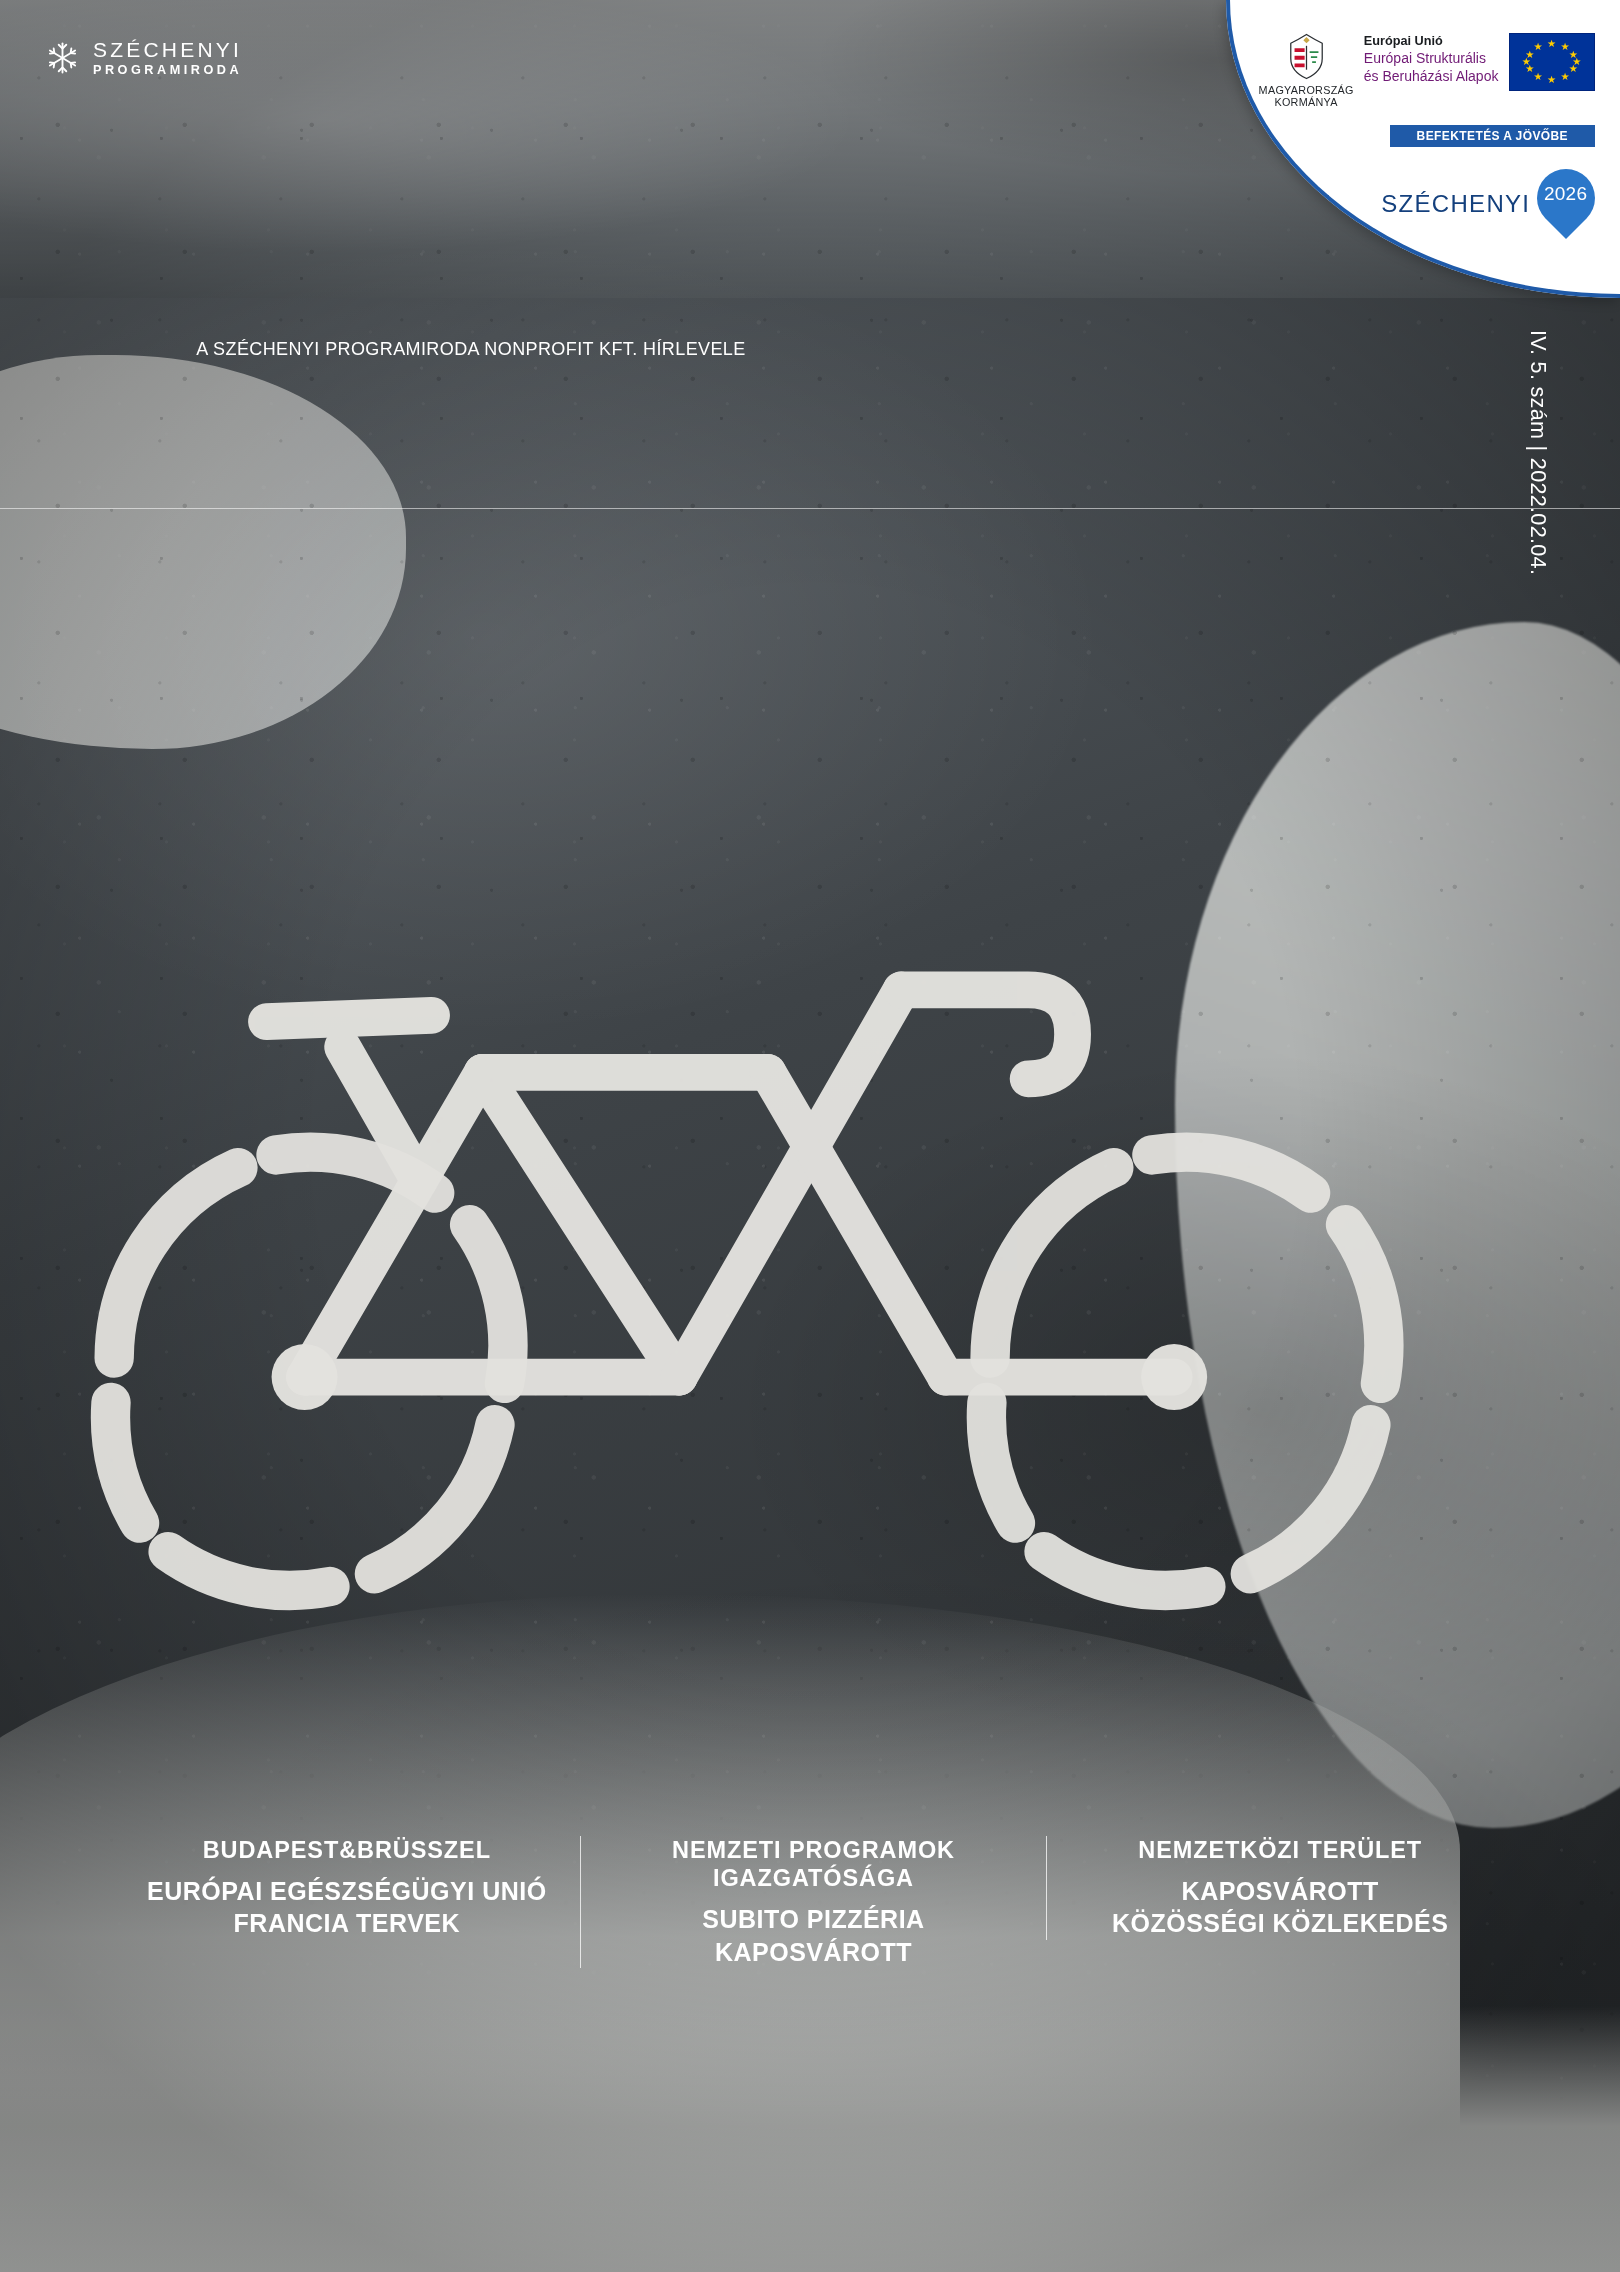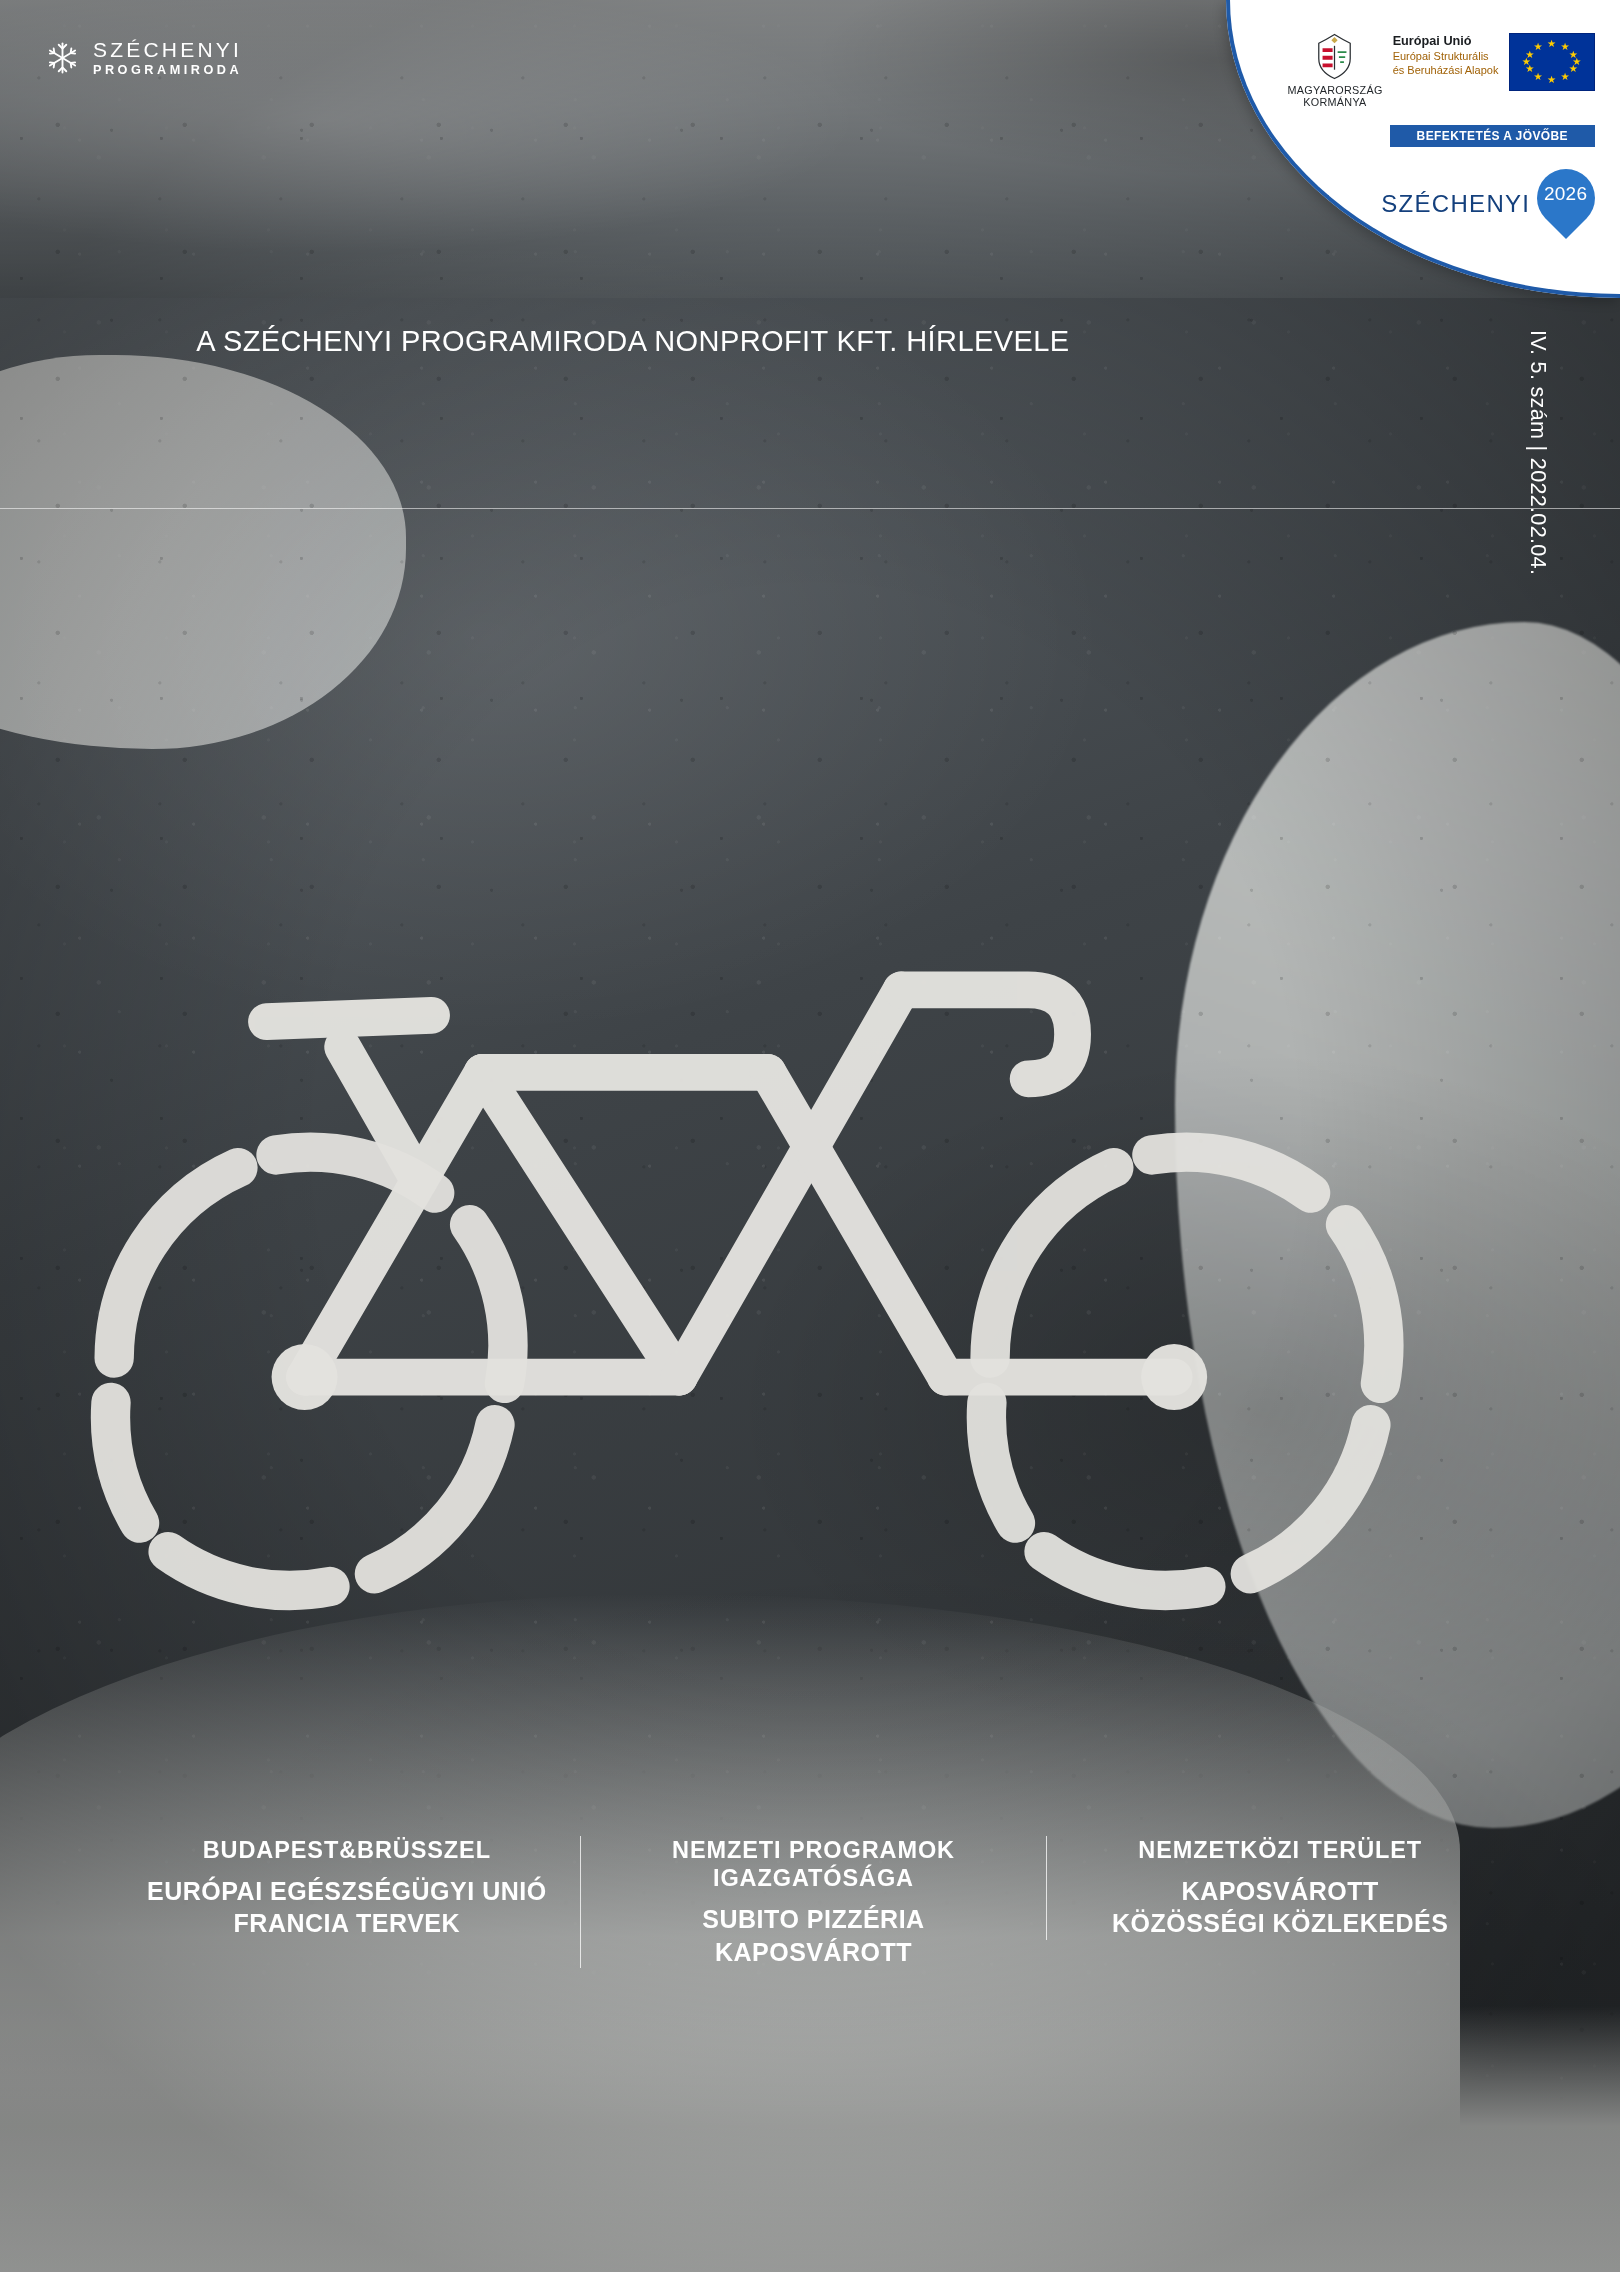--- a/index.html
+++ b/index.html
@@ -176,21 +176,21 @@
     color: #23272b;
     line-height: 1.15;
     font-variant: small-caps;
     font-weight: 400;
   }
   .eu-text-block {
     text-align: left;
     padding-top: 3.8px;
   }
   .eu-line-1 { font-size: 12.7px; font-weight: bold; color: #1a1d20; line-height: 1.25; }
-  .eu-line-2, .eu-line-3 { font-size: 11px; color: #a16207; line-height: 1.25; }
+  .eu-line-2, .eu-line-3 { font-size: 14px; color: #701a75; line-height: 1.25; }
   .eu-flag {
     width: 84px;
     height: 56px;
     background: #003399;
     border: 0.6px solid #00247d;
     position: relative;
     flex: 0 0 auto;
     margin-top: 2.5px;
   }
   .eu-flag .star {
@@ -286,23 +286,23 @@
     color: #ffffff;
     font-size: 190px;
     line-height: 0.95;
     letter-spacing: 10.2px;
     font-weight: 300;
     font-family: "Liberation Sans", sans-serif;
     white-space: nowrap;
   }
   .masthead-sub {
     color: #ffffff;
-    font-size: 29px;
+    font-size: 18px;
     letter-spacing: 0.4px;
-    margin-top: 8px;
+    margin-top: 22px;
     margin-left: 6.3px;
     font-weight: 400;
   }
   .issue {
     position: absolute;
     right: 69px;
     top: 330px;
     color: #ffffff;
     font-size: 21.6px;
     letter-spacing: 0.3px;

